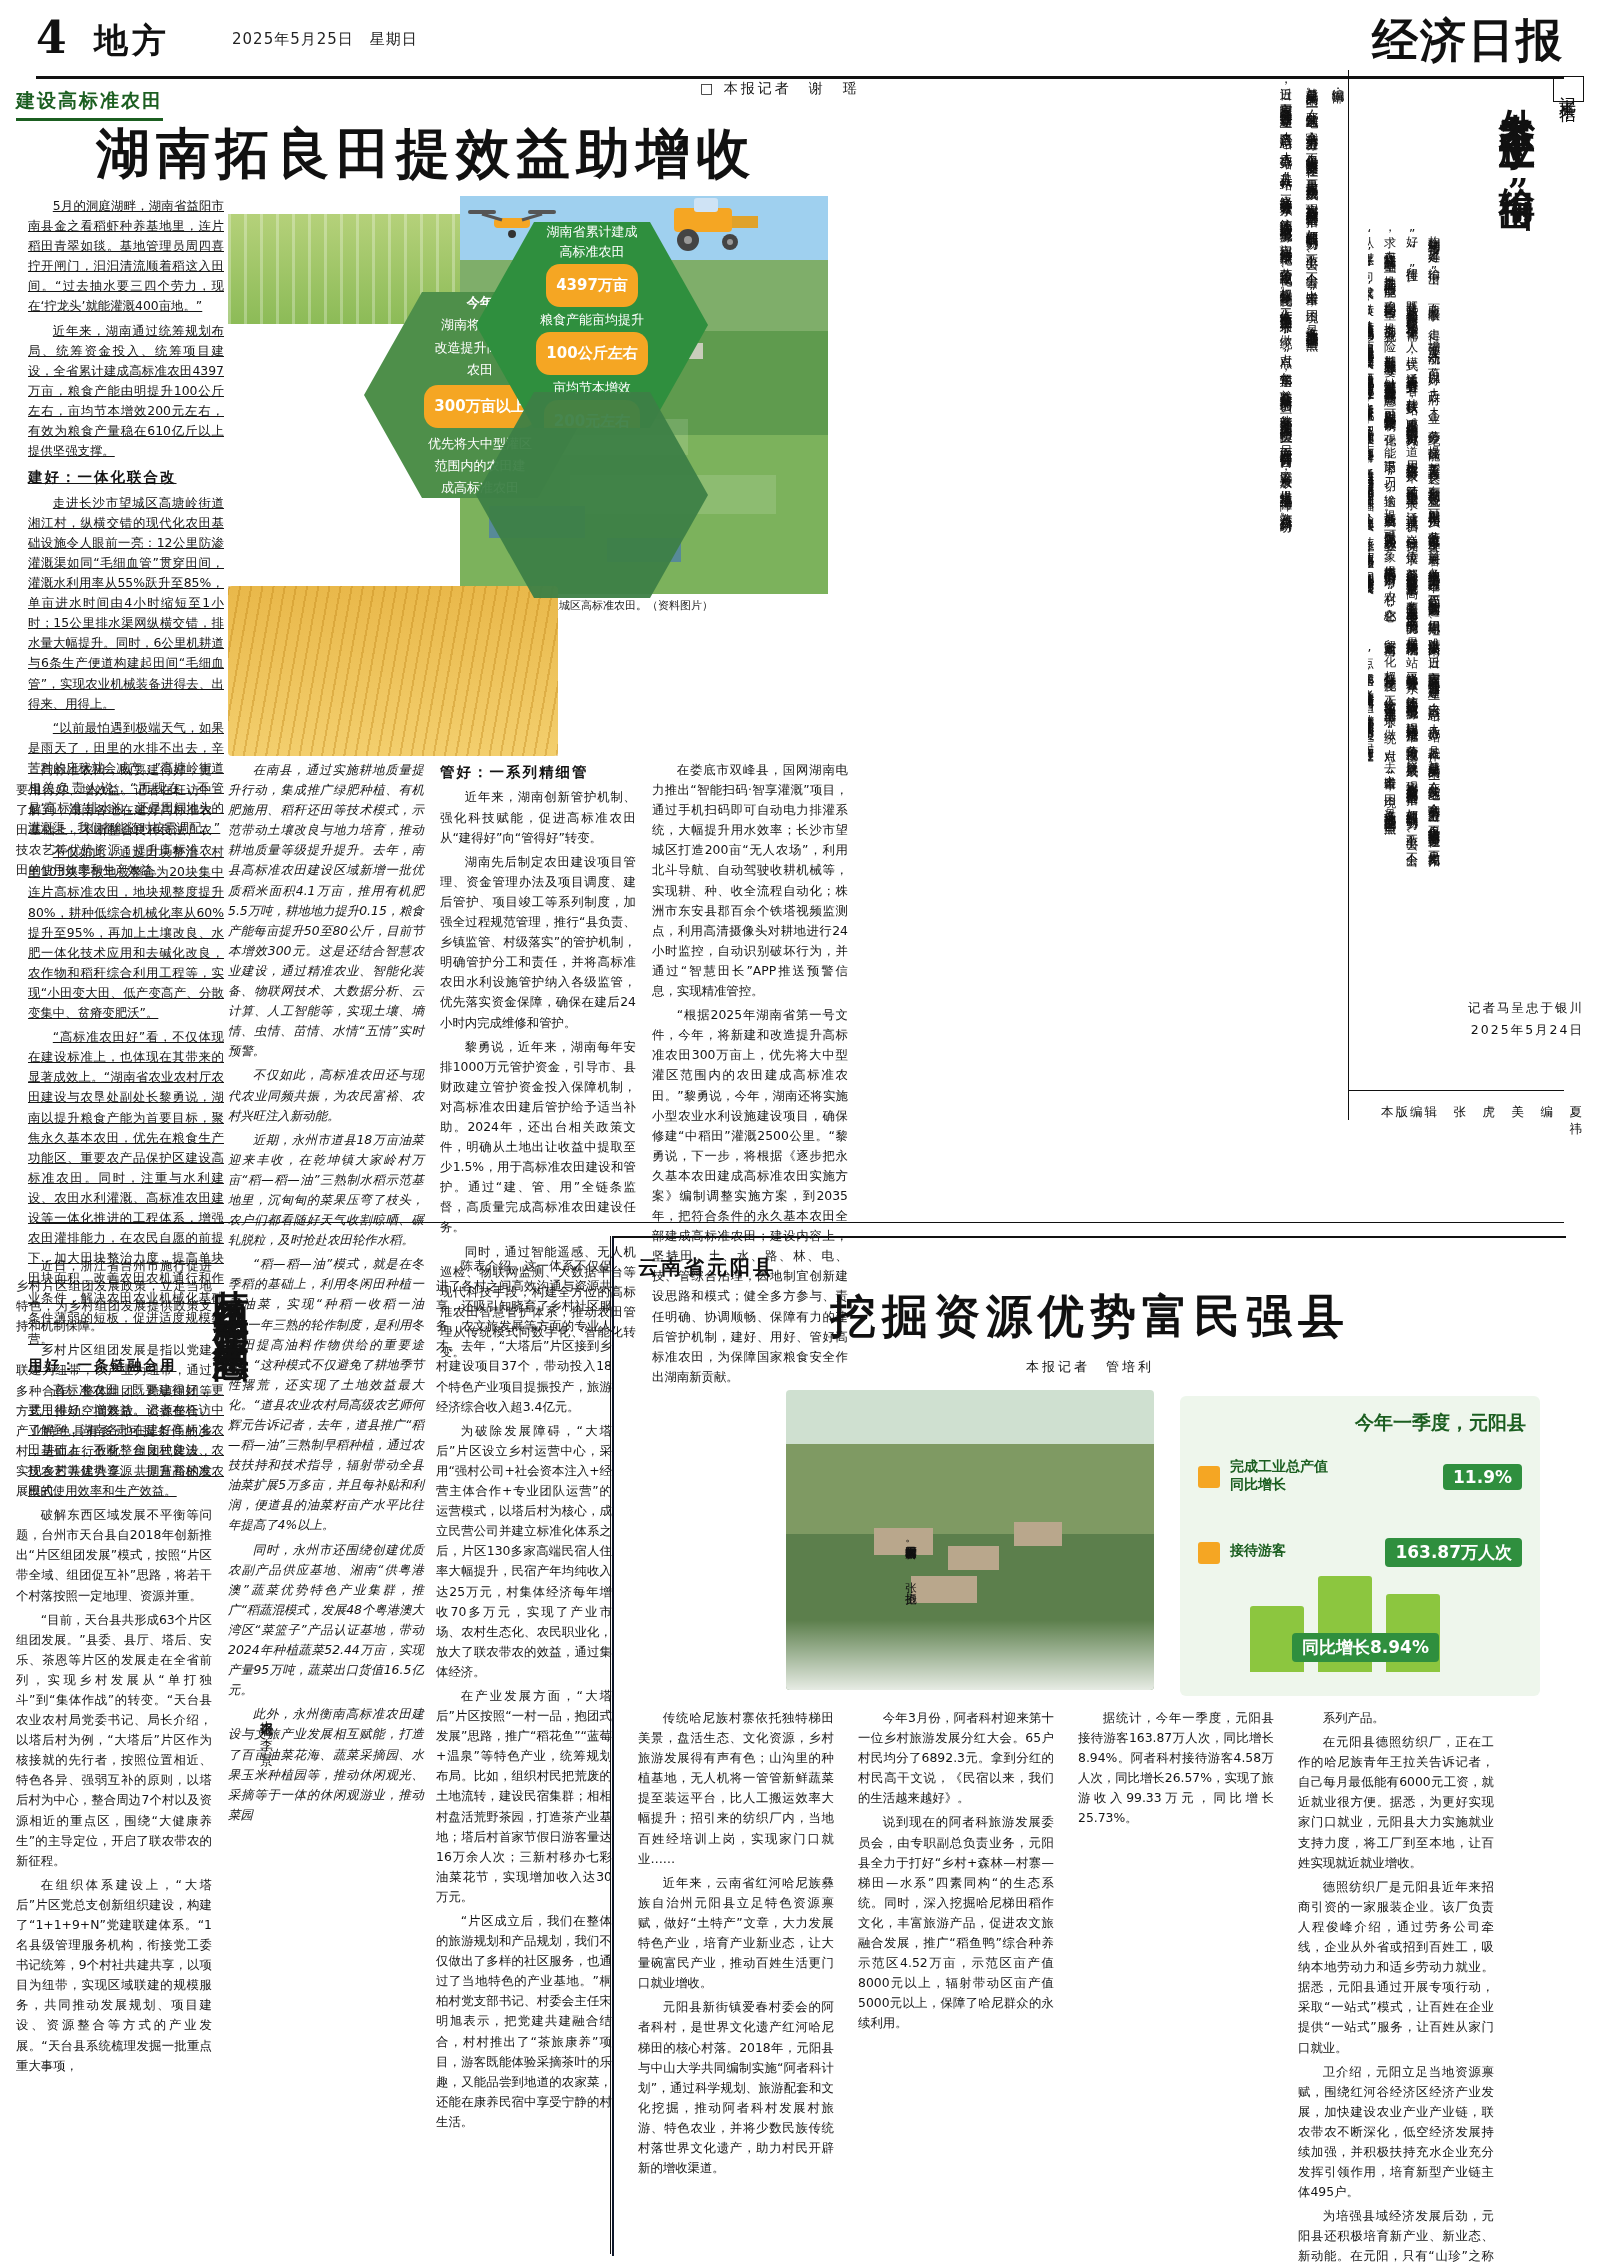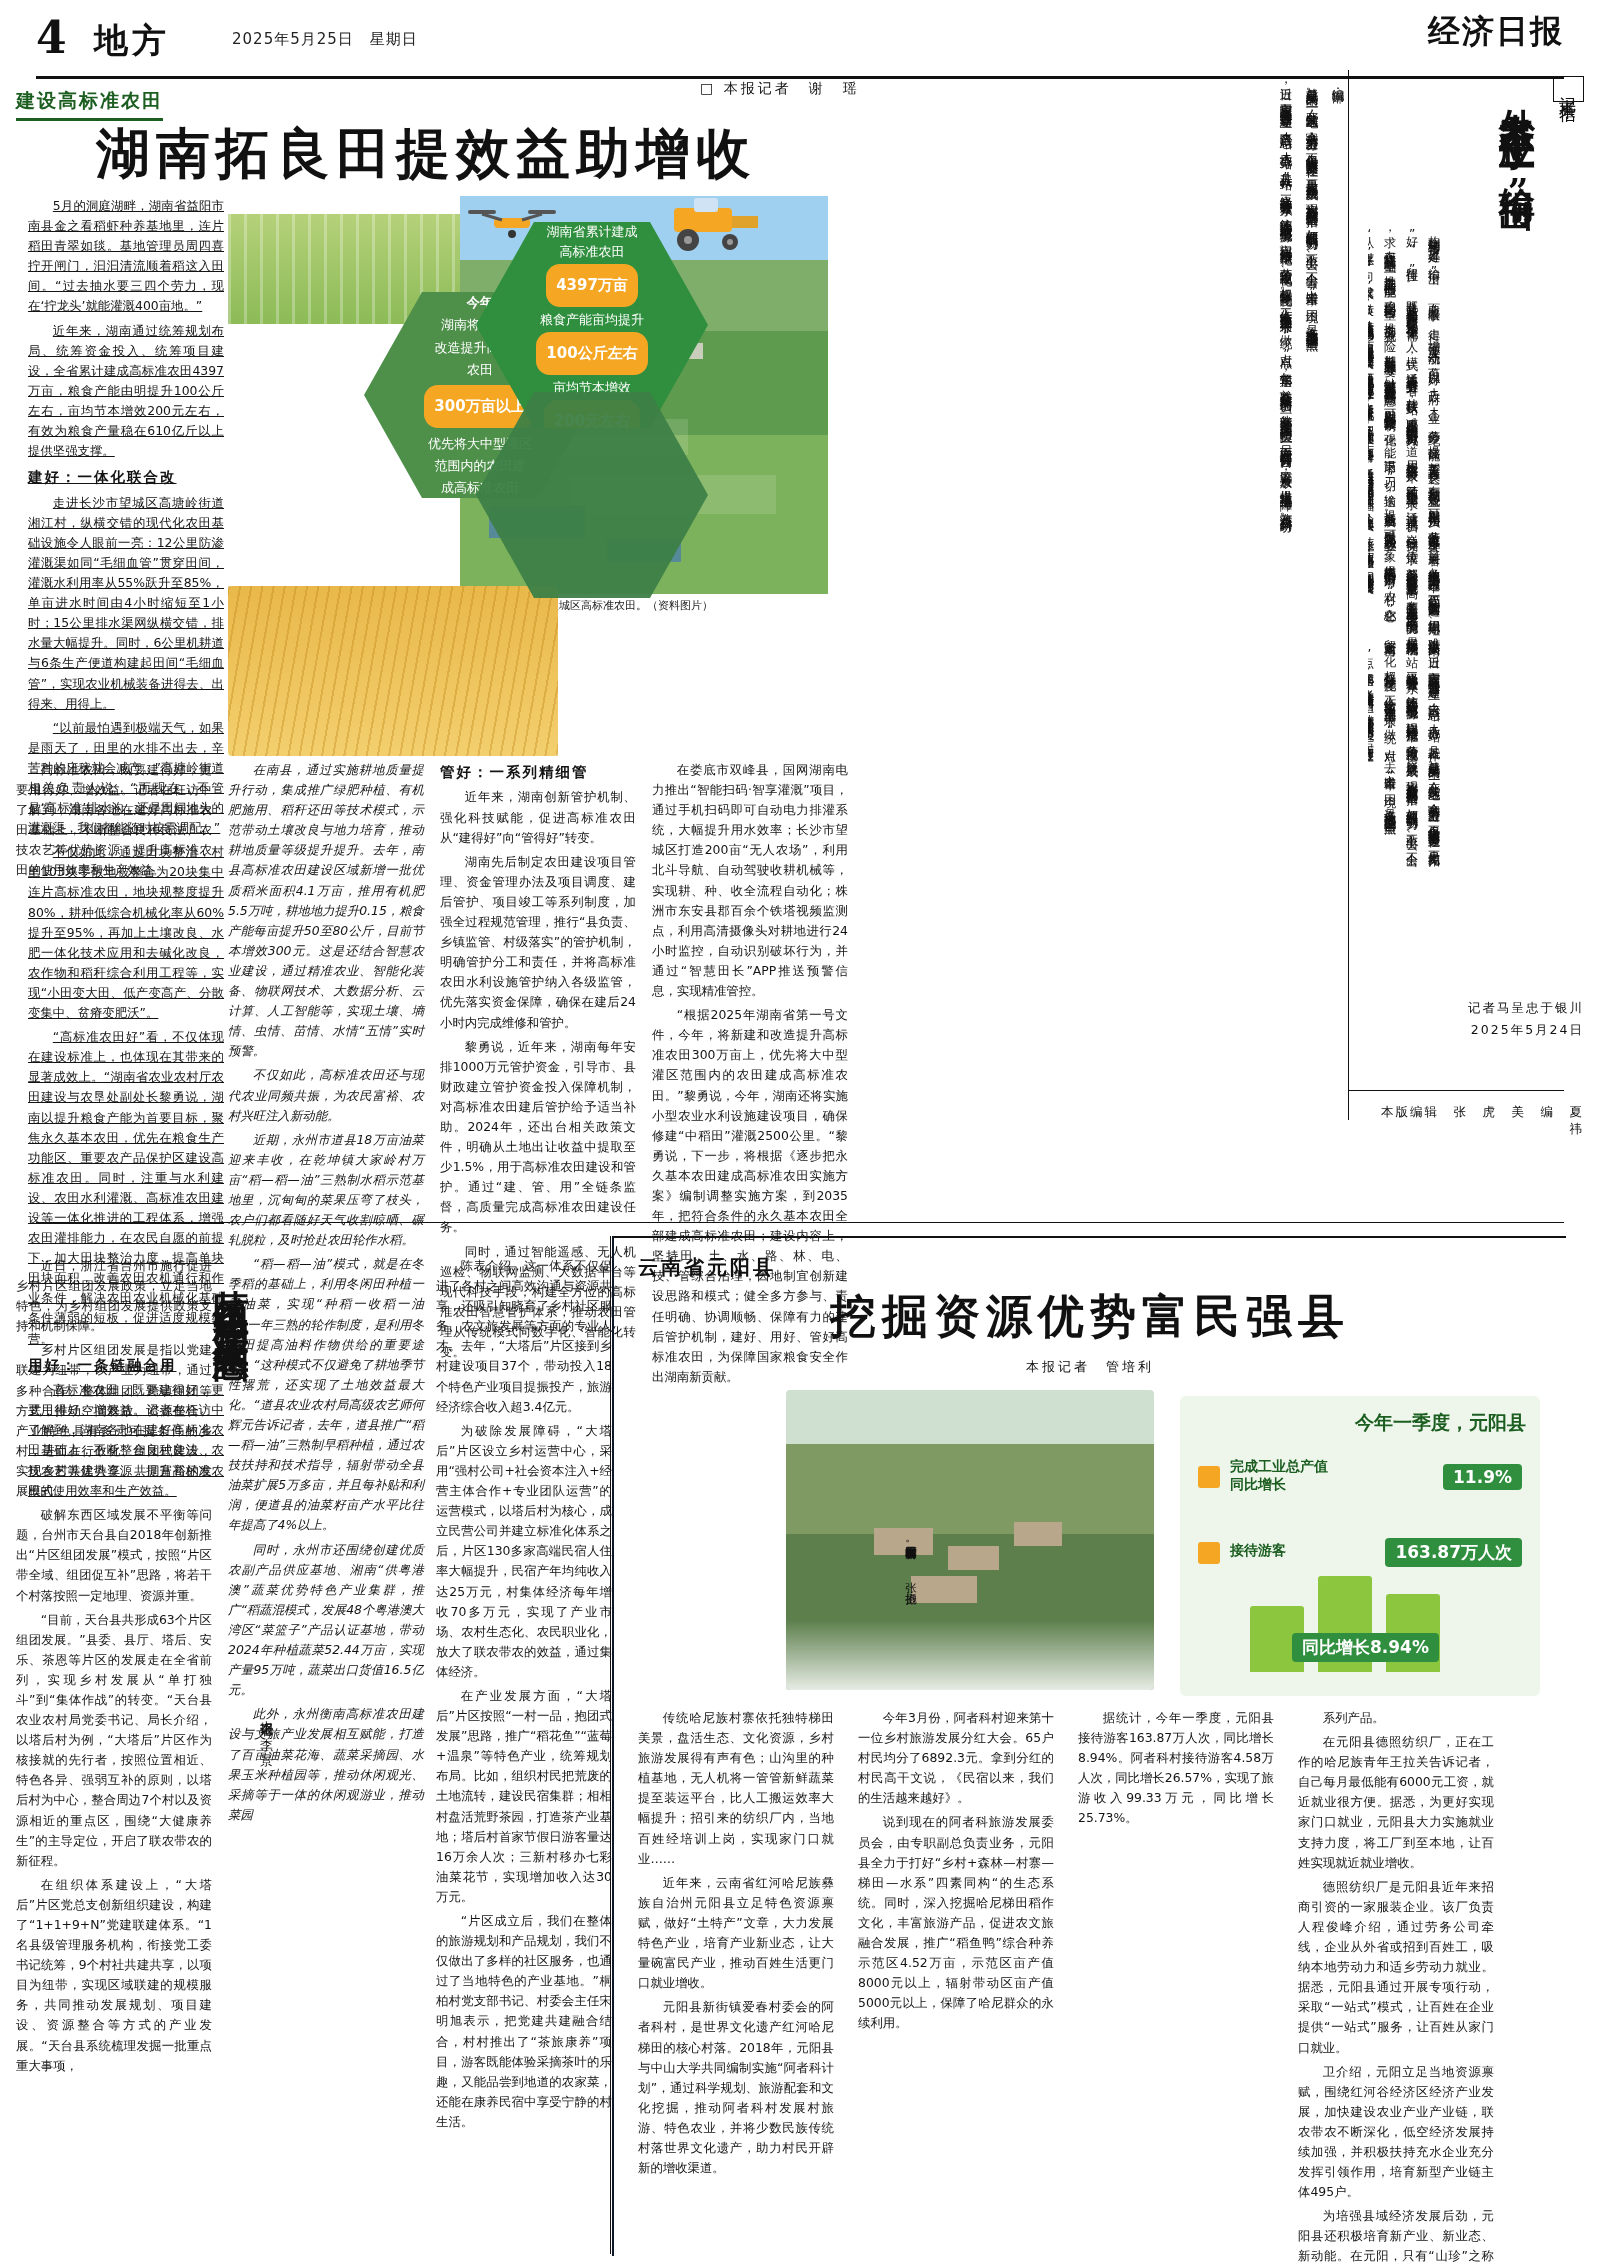--- a/index.html
+++ b/index.html
@@ -4,21 +4,21 @@
 <style>
   html,body{margin:0;padding:0;background:#fff;}
   body{width:1600px;height:2267px;font-family:"DejaVu Sans","Liberation Sans",sans-serif;color:#111;}
   .page{position:relative;width:1600px;height:2267px;overflow:hidden;background:#fff;}
 
   
   .masthead{position:absolute;left:36px;top:14px;width:1528px;height:62px;border-bottom:3px solid #111;}
   .pg-num{position:absolute;left:0;top:-2px;font-size:44px;font-weight:bold;font-family:"DejaVu Serif","Liberation Serif",serif;}
   .pg-sect{position:absolute;left:58px;top:4px;font-size:34px;font-weight:bold;letter-spacing:4px;font-family:"DejaVu Serif","Liberation Serif",serif;}
   .pg-date{position:absolute;left:196px;top:16px;font-size:15px;color:#222;letter-spacing:1px;}
-  .nameplate{position:absolute;right:0;top:-4px;font-size:32px;font-weight:bold;letter-spacing:2px;font-family:"DejaVu Serif","Liberation Serif",serif;color:#111;}
+  .nameplate{position:absolute;right:0;top:-4px;font-size:46px;font-weight:bold;letter-spacing:2px;font-family:"DejaVu Serif","Liberation Serif",serif;color:#111;}
 
   
   .vrule{position:absolute;background:#111;width:1px;}
   .hrule{position:absolute;background:#111;height:1px;}
 
   
   .tagline{position:absolute;left:16px;top:88px;font-size:19px;font-weight:bold;color:#1b5e20;letter-spacing:2px;
            border-bottom:3px solid #1b5e20;padding-bottom:4px;font-family:"DejaVu Serif","Liberation Serif",serif;}
   .byline1{position:absolute;left:700px;top:80px;font-size:14px;letter-spacing:3px;}
   .headline1{position:absolute;left:16px;top:118px;width:820px;text-align:center;font-size:54px;font-weight:bold;

